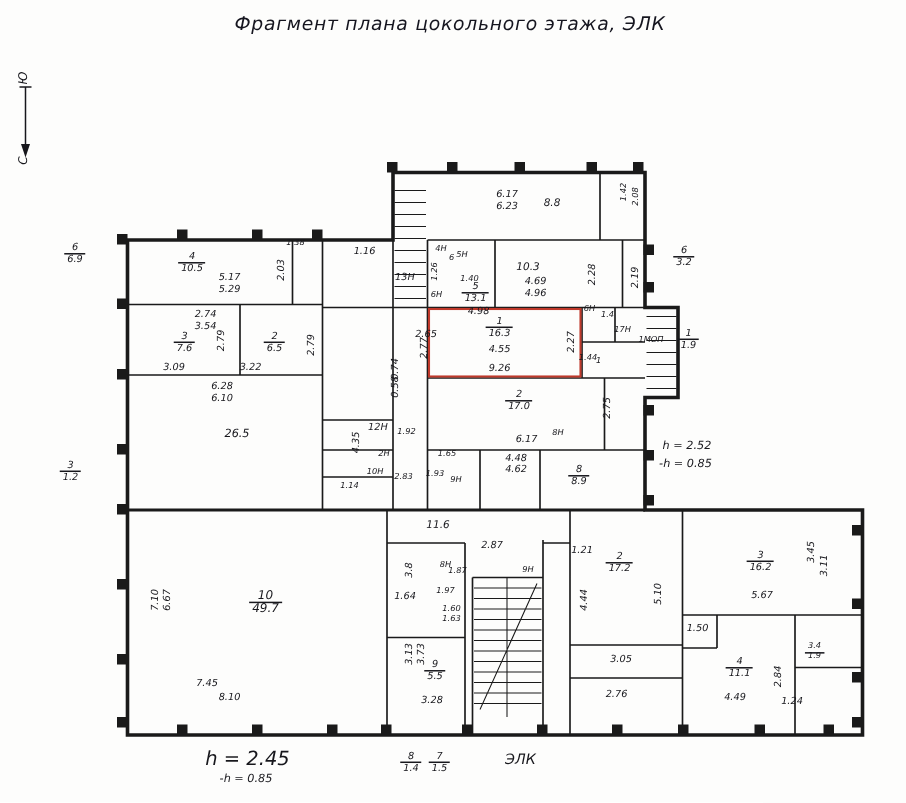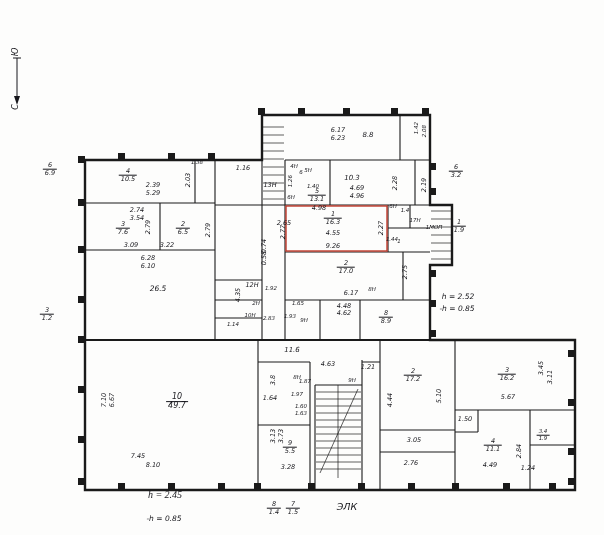--- a/index.html
+++ b/index.html
@@ -12,20 +12,21 @@
        white-space:nowrap;line-height:1.05;text-align:center;}
   .lbl.rot{transform:translate(-50%,-50%) rotate(-90deg);}
   .frac-top{display:block;border-bottom:0.8px solid #17171c;padding:0 2px;}
   .frac-bot{display:block;padding:0 2px;}
 </style>
 </head>
 <body>
 
 <div class="canvas">
 
+  <div class="title">Фрагмент плана  цокольного этажа, ЭЛК</div>
 
   <svg class="plan" width="604" height="535" viewBox="0 0 604 535">
 
     <g stroke="#17171c" fill="#17171c">
       <path d="M17,58 V100" stroke-width="1" fill="none"></path>
       <path d="M14,96 L17,105 L20,96 Z" stroke="none"></path>
       <path d="M13,58 H21" stroke-width="1" fill="none"></path>
     </g>
 
     <path d="M85,160 H262 V115 H430 V205 H452 V265 H430 V340 H575 V490 H85 Z" fill="none" stroke="#1a1a1a" stroke-width="2.4"></path>
@@ -100,37 +101,37 @@
         <span class="frac-bot">6.9</span>
       </div>
       <div class="lbl" style="left: 47px; top: 314px; font-size: 6.5px;">
         <span class="frac-top">3</span>
         <span class="frac-bot">1.2</span>
       </div>
       <div class="lbl" style="left: 128px; top: 175px; font-size: 6.5px;">
         <span class="frac-top">4</span>
         <span class="frac-bot">10.5</span>
       </div>
-      <div class="lbl" style="left: 153px; top: 185px; font-size: 6.5px;">2.39</div>
+      <div class="lbl" style="left: 153px; top: 185px; font-size: 6.5px;">5.17</div>
       <div class="lbl" style="left: 153px; top: 193px; font-size: 6.5px;">5.29</div>
       <div class="lbl rot" style="left: 188px; top: 180px; font-size: 6.5px;">2.03</div>
       <div class="lbl" style="left: 197px; top: 163px; font-size: 5.5px;">1.38</div>
       <div class="lbl" style="left: 123px; top: 228px; font-size: 6.5px;">
         <span class="frac-top">3</span>
         <span class="frac-bot">7.6</span>
       </div>
       <div class="lbl" style="left: 137px; top: 210px; font-size: 6.5px;">2.74</div>
       <div class="lbl" style="left: 137px; top: 218px; font-size: 6.5px;">3.54</div>
       <div class="lbl rot" style="left: 148px; top: 227px; font-size: 6.5px;">2.79</div>
       <div class="lbl" style="left: 183px; top: 228px; font-size: 6.5px;">
         <span class="frac-top">2</span>
         <span class="frac-bot">6.5</span>
       </div>
       <div class="lbl rot" style="left: 208px; top: 230px; font-size: 6.5px;">2.79</div>
-      <div class="lbl" style="left: 131px; top: 245px; font-size: 6.5px; text-align: center;">3.09</div>
+      <div class="lbl" style="left: 116px; top: 245px; font-size: 6.5px; text-align: center;">3.09</div>
       <div class="lbl" style="left: 167px; top: 245px; font-size: 6.5px;">3.22</div>
       <div class="lbl" style="left: 148px; top: 258px; font-size: 6.5px;">6.28</div>
       <div class="lbl" style="left: 148px; top: 266px; font-size: 6.5px;">6.10</div>
       <div class="lbl" style="left: 158px; top: 289px; font-size: 7.5px;">26.5</div>
       <div class="lbl rot" style="left: 238px; top: 295px; font-size: 6.5px;">4.35</div>
       <div class="lbl" style="left: 243px; top: 168px; font-size: 6.5px;">1.16</div>
       <div class="lbl" style="left: 270px; top: 185px; font-size: 6.5px;">13Н</div>
       <div class="lbl" style="left: 317px; top: 195px; font-size: 6.5px;">
         <span class="frac-top">5</span>
         <span class="frac-bot">13.1</span>
@@ -195,23 +196,23 @@
         <span class="frac-top">6</span>
         <span class="frac-bot">3.2</span>
       </div>
       <div class="lbl" style="left: 459px; top: 226px; font-size: 6.5px;">
         <span class="frac-top">1</span>
         <span class="frac-bot">1.9</span>
       </div>
       <div class="lbl" style="left: 458px; top: 297px; font-size: 7.5px;">h = 2.52</div>
       <div class="lbl" style="left: 457px; top: 309px; font-size: 7.5px;">-h = 0.85</div>
       <div class="lbl" style="left: 292px; top: 351px; font-size: 7px;">11.6</div>
-      <div class="lbl" style="left: 328px; top: 364px; font-size: 6.5px;">4.63</div>
+      <div class="lbl" style="left: 328px; top: 364px; font-size: 6.5px;">2.87</div>
       <div class="lbl" style="left: 352px; top: 381px; font-size: 5.5px;">9Н</div>
-      <div class="lbl" style="left: 368px; top: 367px; font-size: 6.5px; text-align: center;">1.21</div>
+      <div class="lbl" style="left: 388px; top: 367px; font-size: 6.5px; text-align: center;">1.21</div>
       <div class="lbl rot" style="left: 273px; top: 380px; font-size: 6.5px;">3.8</div>
       <div class="lbl" style="left: 297px; top: 378px; font-size: 5.5px;">8Н</div>
       <div class="lbl" style="left: 305px; top: 382px; font-size: 5.5px;">1.87</div>
       <div class="lbl" style="left: 270px; top: 398px; font-size: 6.5px;">1.64</div>
       <div class="lbl" style="left: 297px; top: 395px; font-size: 5.5px;">1.97</div>
       <div class="lbl" style="left: 301px; top: 407px; font-size: 5.5px;">1.60</div>
       <div class="lbl" style="left: 301px; top: 414px; font-size: 5.5px;">1.63</div>
       <div class="lbl" style="left: 177px; top: 402px; font-size: 8px;">
         <span class="frac-top">10</span>
         <span class="frac-bot">49.7</span>
@@ -247,21 +248,21 @@
         <span class="frac-top">4</span>
         <span class="frac-bot">11.1</span>
       </div>
       <div class="lbl" style="left: 490px; top: 465px; font-size: 6.5px;">4.49</div>
       <div class="lbl rot" style="left: 519px; top: 451px; font-size: 6.5px;">2.84</div>
       <div class="lbl" style="left: 528px; top: 468px; font-size: 6.5px;">1.24</div>
       <div class="lbl" style="left: 543px; top: 435px; font-size: 5.5px;">
         <span class="frac-top">3.4</span>
         <span class="frac-bot">1.9</span>
       </div>
-      <div class="lbl" style="left: 165px; top: 495px; font-size: 10px; font-family: Liberation Serif, serif;">h = 2.45</div>
+      <div class="lbl" style="left: 165px; top: 507px; font-size: 13px;">h = 2.45</div>
       <div class="lbl" style="left: 164px; top: 519px; font-size: 7.5px;">-h = 0.85</div>
       <div class="lbl" style="left: 274px; top: 508px; font-size: 6.5px;">
         <span class="frac-top">8</span>
         <span class="frac-bot">1.4</span>
       </div>
       <div class="lbl" style="left: 293px; top: 508px; font-size: 6.5px;">
         <span class="frac-top">7</span>
         <span class="frac-bot">1.5</span>
       </div>
       <div class="lbl" style="left: 347px; top: 507px; font-size: 9.5px;">ЭЛК</div>

